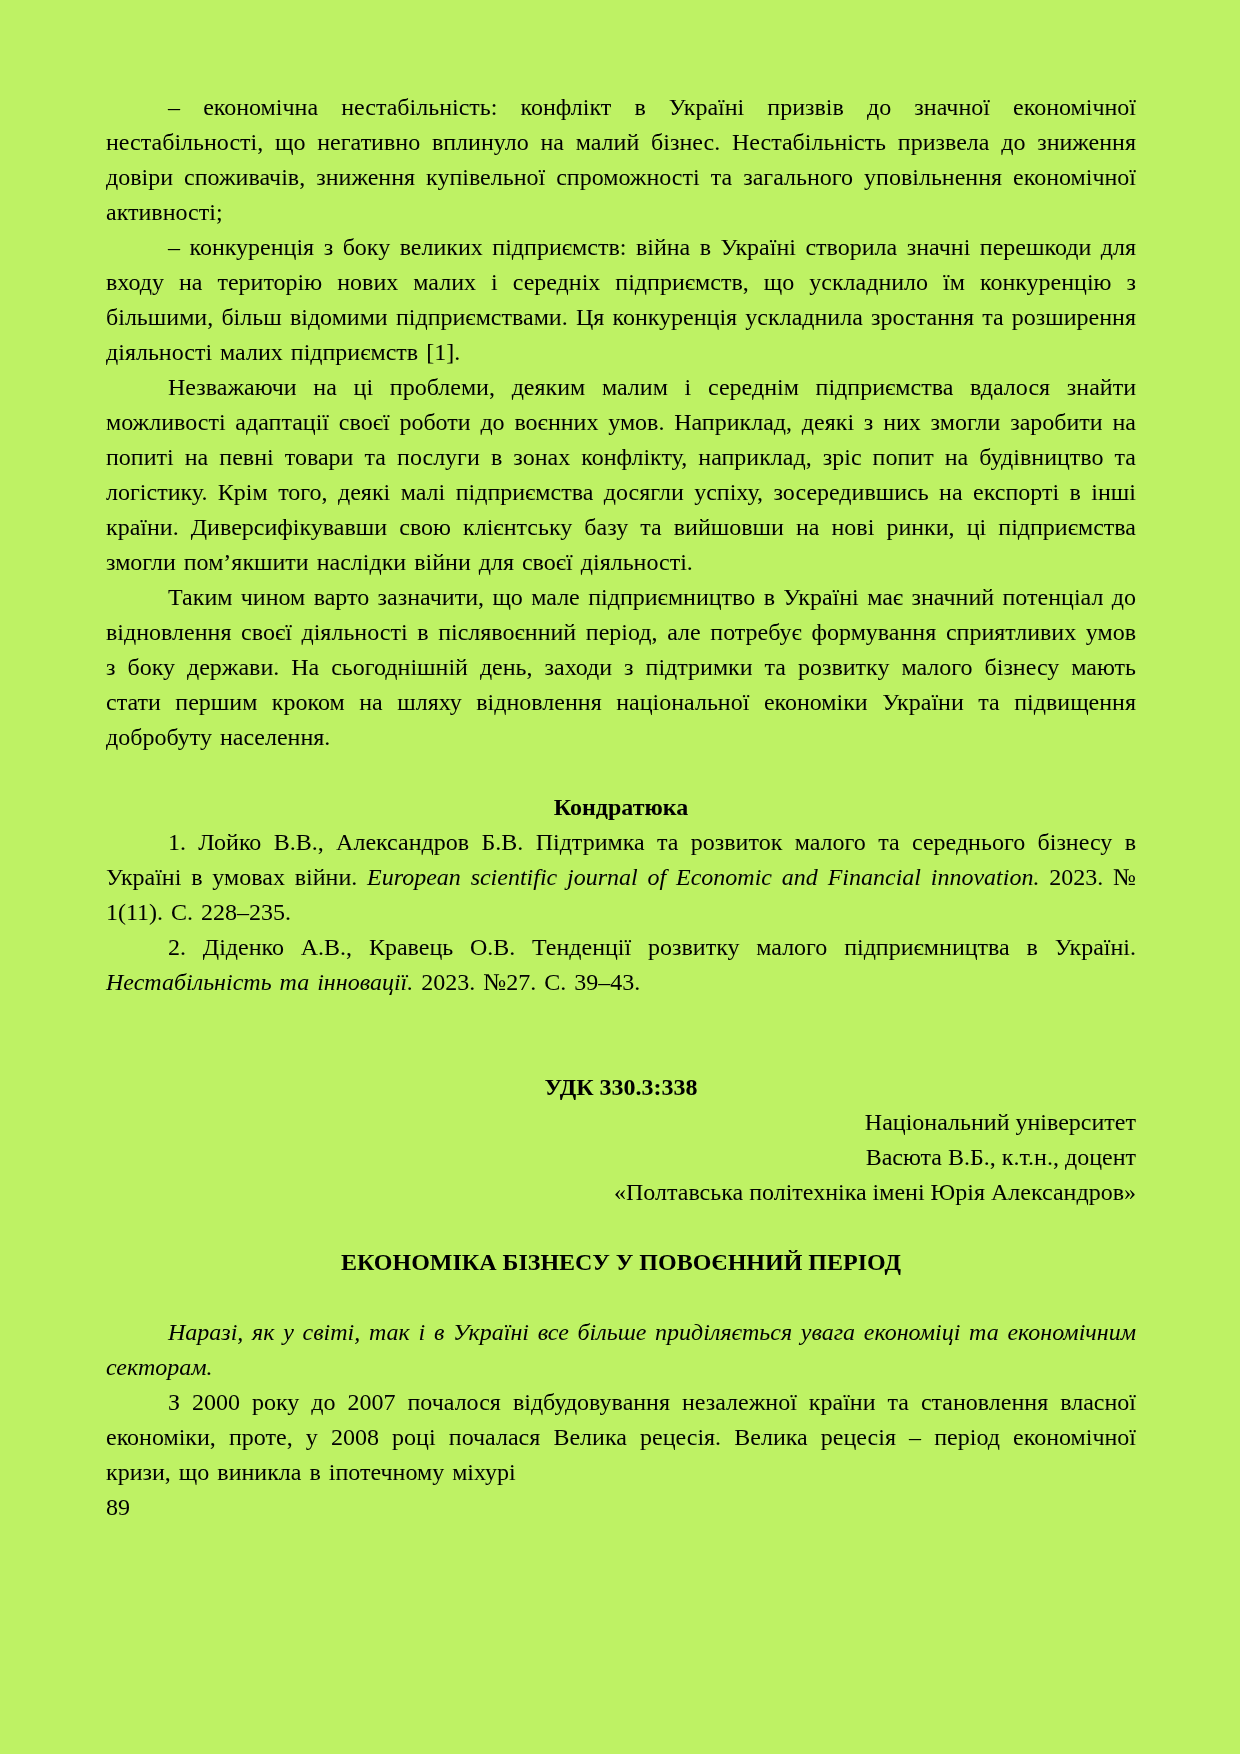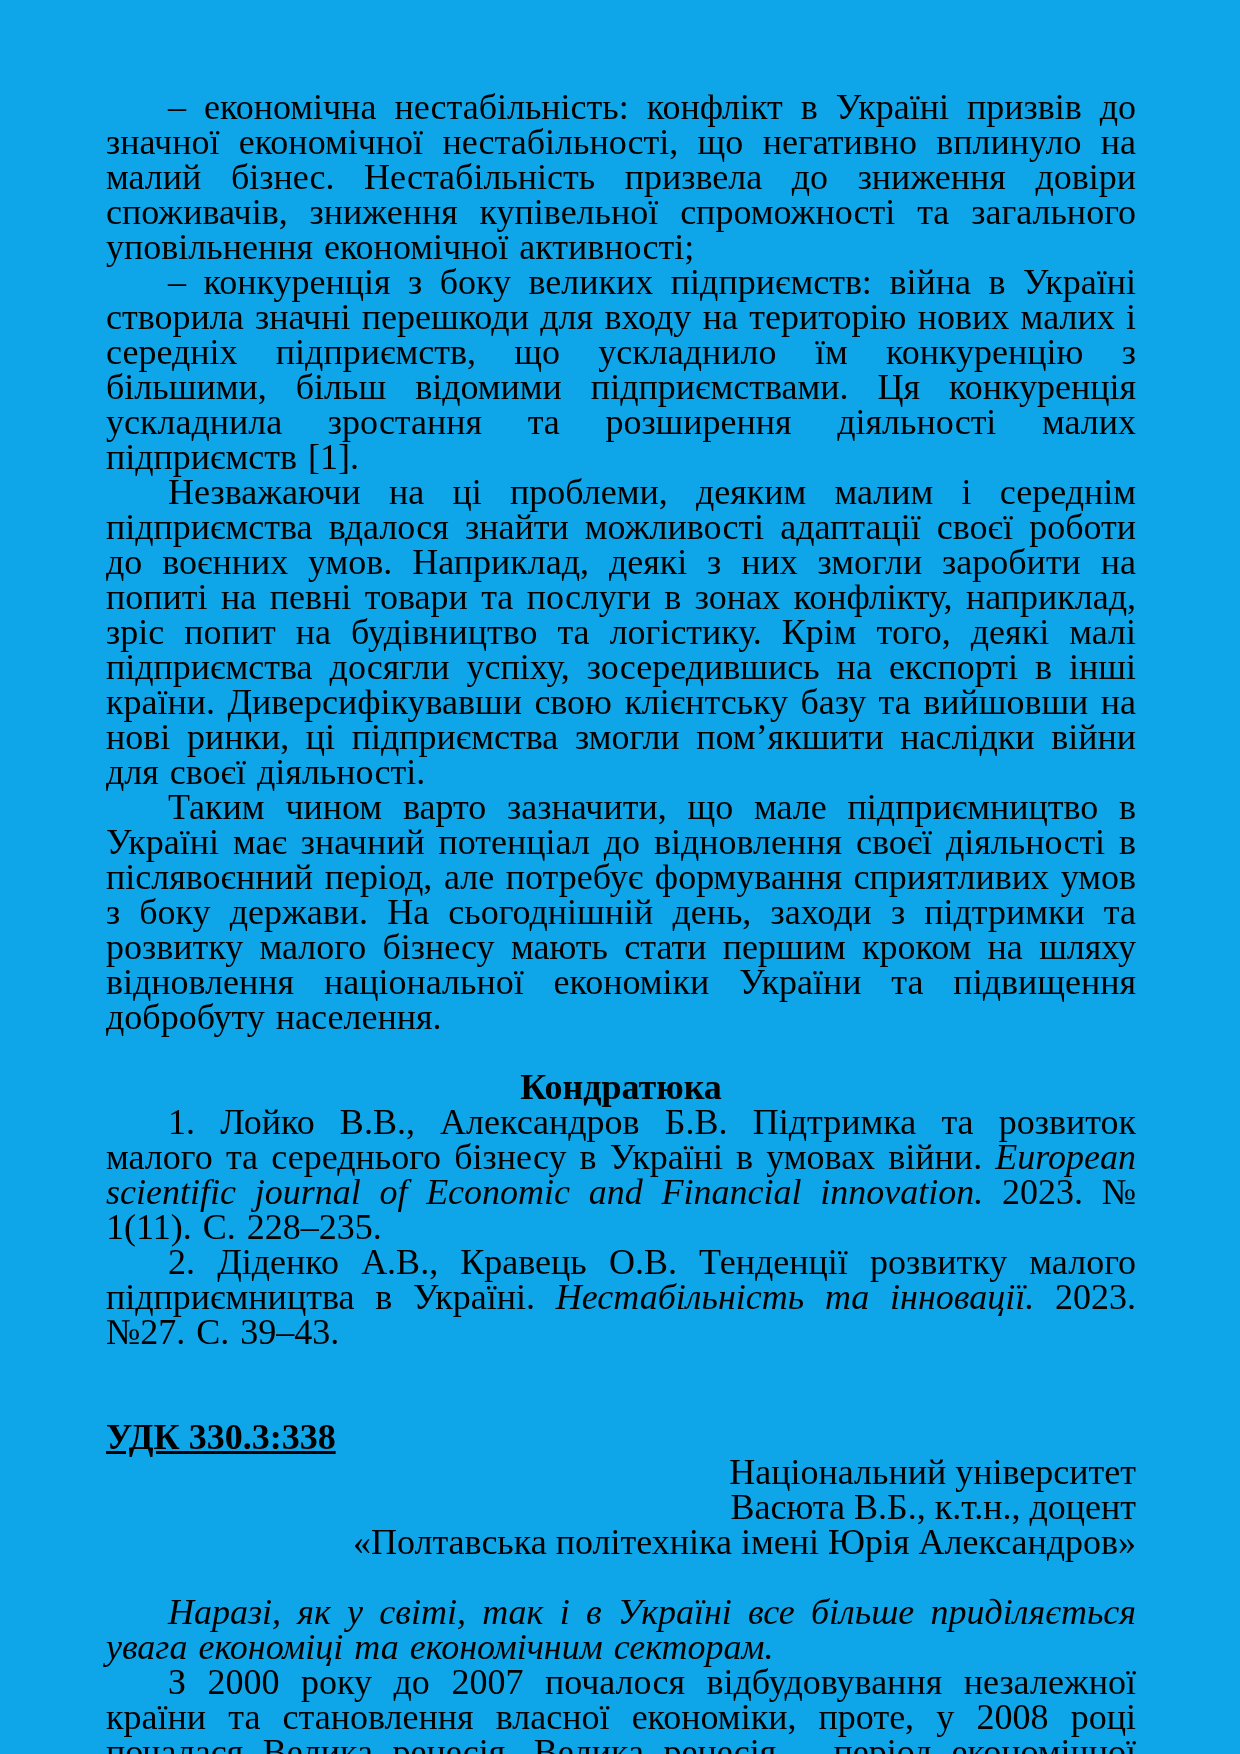--- a/index.html
+++ b/index.html
@@ -4,24 +4,24 @@
 <style>
   html, body {
     margin: 0;
     padding: 0;
     background: #ffffff;
   }
   .page {
     position: relative;
     width: 1240px;
     height: 1754px;
-    background: #0ea5e9;
+    background: #bef264;
     color: #000000;
     font-family: "Liberation Serif", "DejaVu Serif", serif;
-    font-size: 36px;
+    font-size: 24px;
     line-height: 35px;
     overflow: hidden;
     box-sizing: border-box;
   }
   .content {
     position: absolute;
     top: 90px;
     left: 106px;
     width: 1030px;
   }
@@ -36,23 +36,22 @@
   }
   .literature-heading {
     margin: 35px 0 0 0;
     font-weight: bold;
     text-align: center;
     text-indent: 0;
   }
   .udc {
     margin: 70px 0 0 0;
     font-weight: bold;
-    text-align: left;
+    text-align: center;
     text-indent: 0;
-    text-decoration: underline;
   }
   .author-block {
     margin: 0;
     text-align: right;
   }
   .author-line {
     margin: 0;
     text-indent: 0;
   }
   .article-title {
@@ -95,20 +94,21 @@
     <p class="ref-paragraph"><span>2. Діденко А.В., Кравець О.В. Тенденції розвитку малого підприємництва в Україні. </span><span class="ref-source">Нестабільність та інновації.</span><span> 2023. №27. С. 39–43.</span></p>
 
     <p class="udc">УДК 330.3:338</p>
 
     <div class="author-block">
       <p class="author-line">Національний університет</p>
       <p class="author-line">Васюта В.Б., к.т.н., доцент</p>
       <p class="author-line">«Полтавська політехніка імені Юрія Александров»</p>
     </div>
 
+    <p class="article-title">ЕКОНОМІКА БІЗНЕСУ У ПОВОЄННИЙ ПЕРІОД</p>
 
     <p class="section-paragraph section-start">Наразі, як у світі, так і в Україні все більше приділяється увага економіці та економічним секторам.</p>
 
     <p class="section-paragraph">З 2000 року до 2007 почалося відбудовування незалежної країни та становлення власної економіки, проте, у 2008 році почалася Велика рецесія. Велика рецесія – період економічної кризи, що виникла в іпотечному міхурі</p>
 
     <p class="page-number">89</p>
 
   </div>
 </div>
 

